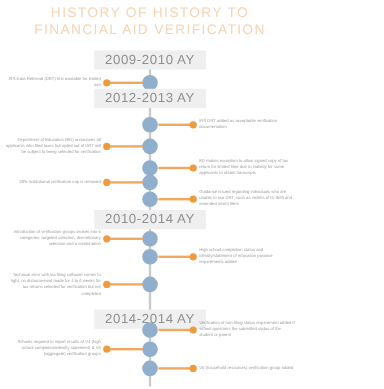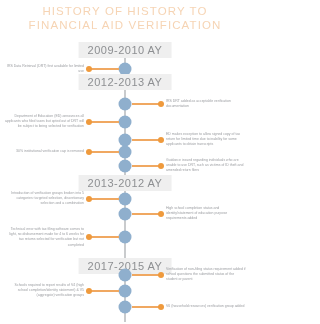--- a/index.html
+++ b/index.html
@@ -154,40 +154,40 @@
         <div class="connector" style="left: 89px; width: 29.5px;"></div>
         <div class="enddot" style="left: 89px;"></div>
         <div class="entry-text left" style="right: 166px; width: 80px;">30% institutional verification cap is removed</div>
       </div>
       <div class="entry" style="top: 166px;">
         <div class="node"></div>
         <div class="connector" style="left: 131.5px; width: 29.5px;"></div>
         <div class="enddot" style="left: 161px;"></div>
         <div class="entry-text right" style="left: 166px; width: 80px;">Guidance issued regarding individuals who are unable to use DRT, such as victims of ID theft and amended return filers</div>
       </div>
-      <div class="year-box" style="top: 175px;">2013-2012 AY</div>
+      <div class="year-box" style="top: 175px;">2010-2014 AY</div>
       <div class="entry" style="top: 199px;">
         <div class="node"></div>
         <div class="connector" style="left: 89px; width: 29.5px;"></div>
         <div class="enddot" style="left: 89px;"></div>
         <div class="entry-text left" style="right: 166px; width: 80px;">Introduction of verification groups broken into 5 categories: targeted selection, discretionary selection and a combination</div>
       </div>
       <div class="entry" style="top: 214px;">
         <div class="node"></div>
         <div class="connector" style="left: 131.5px; width: 29.5px;"></div>
         <div class="enddot" style="left: 161px;"></div>
         <div class="entry-text right" style="left: 166px; width: 80px;">High school completion status and identity/statement of education purpose requirements added</div>
       </div>
       <div class="entry" style="top: 237px;">
         <div class="node"></div>
         <div class="connector" style="left: 89px; width: 29.5px;"></div>
         <div class="enddot" style="left: 89px;"></div>
         <div class="entry-text left" style="right: 166px; width: 80px;">Technical error with tax filing software comes to light, no disbursement made for 4 to 6 weeks for tax returns selected for verification but not completed</div>
       </div>
-      <div class="year-box" style="top: 258px;">2017-2015 AY</div>
+      <div class="year-box" style="top: 258px;">2014-2014 AY</div>
       <div class="entry" style="top: 275px;">
         <div class="node"></div>
         <div class="connector" style="left: 131.5px; width: 29.5px;"></div>
         <div class="enddot" style="left: 161px;"></div>
         <div class="entry-text right" style="left: 166px; width: 80px;">Verification of non-filing status requirement added if school questions the submitted status of the student or parent</div>
       </div>
       <div class="entry" style="top: 291px;">
         <div class="node"></div>
         <div class="connector" style="left: 89px; width: 29.5px;"></div>
         <div class="enddot" style="left: 89px;"></div>

